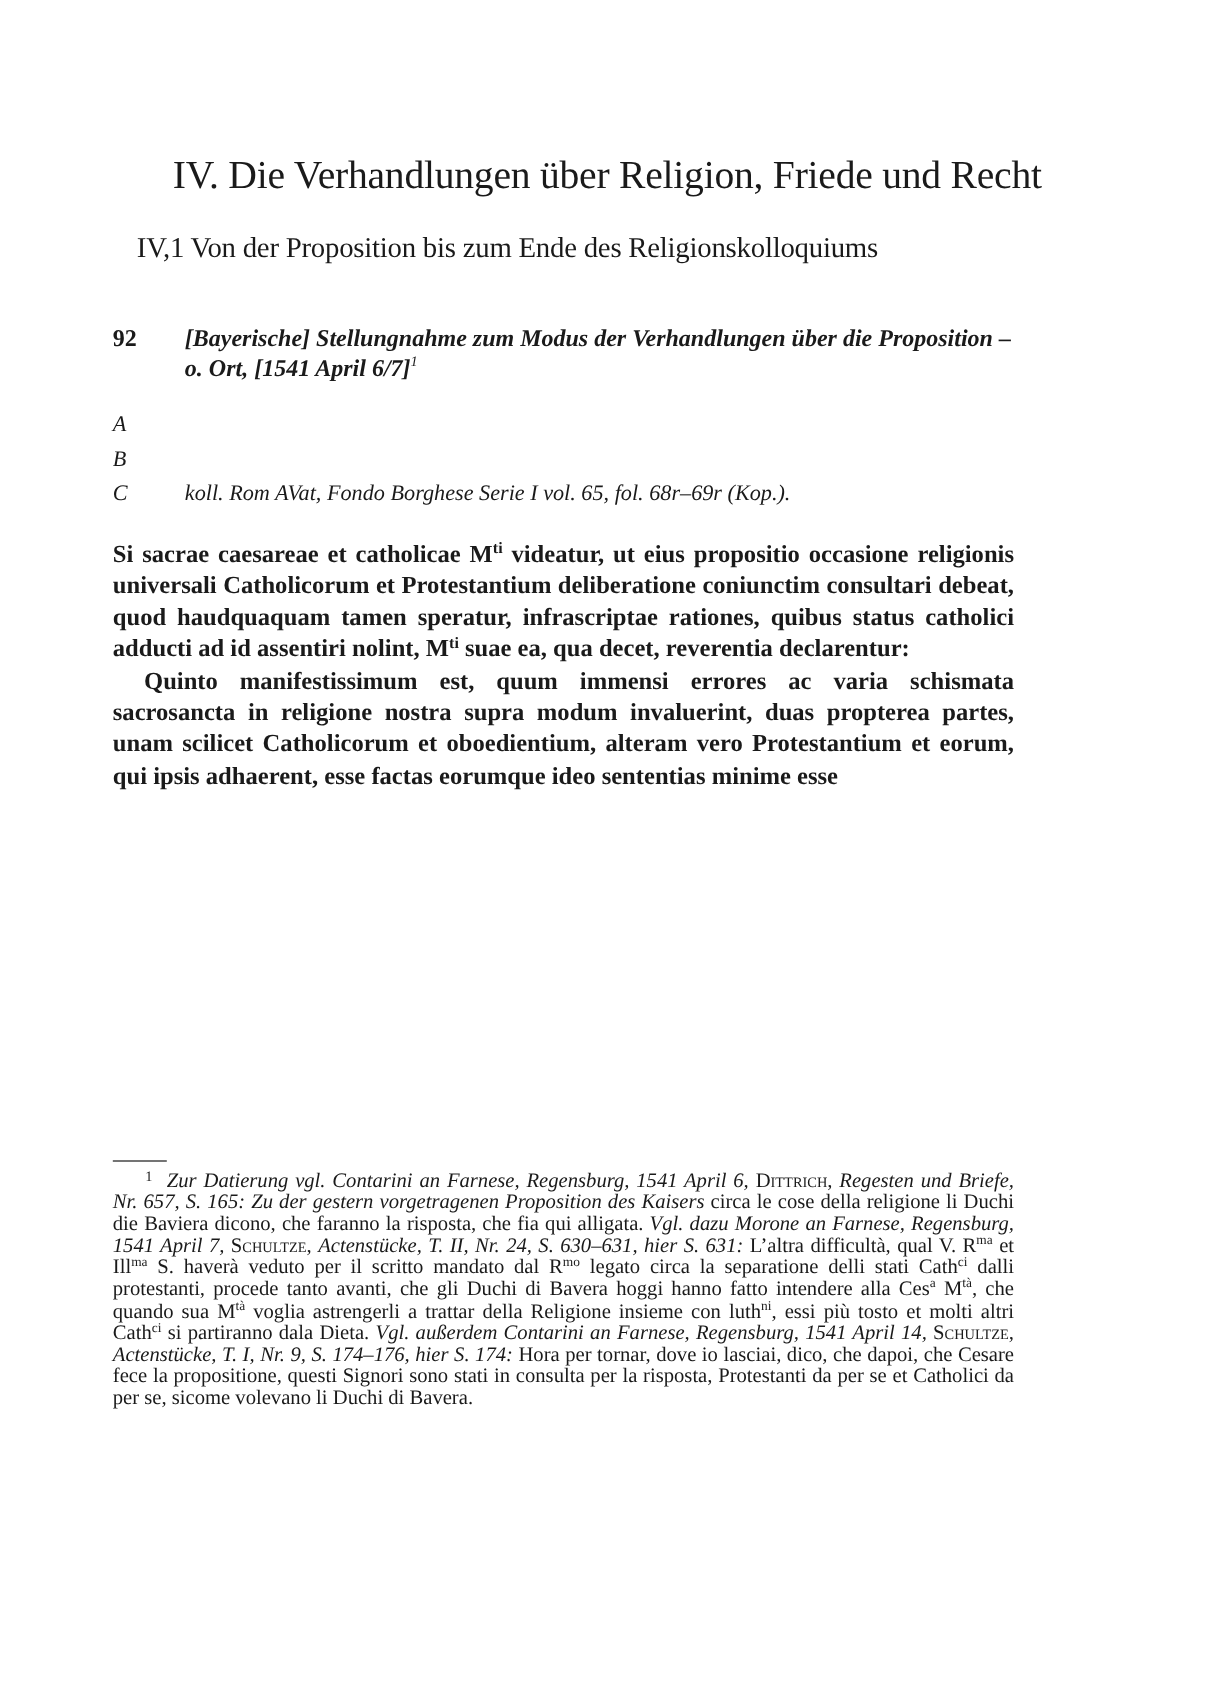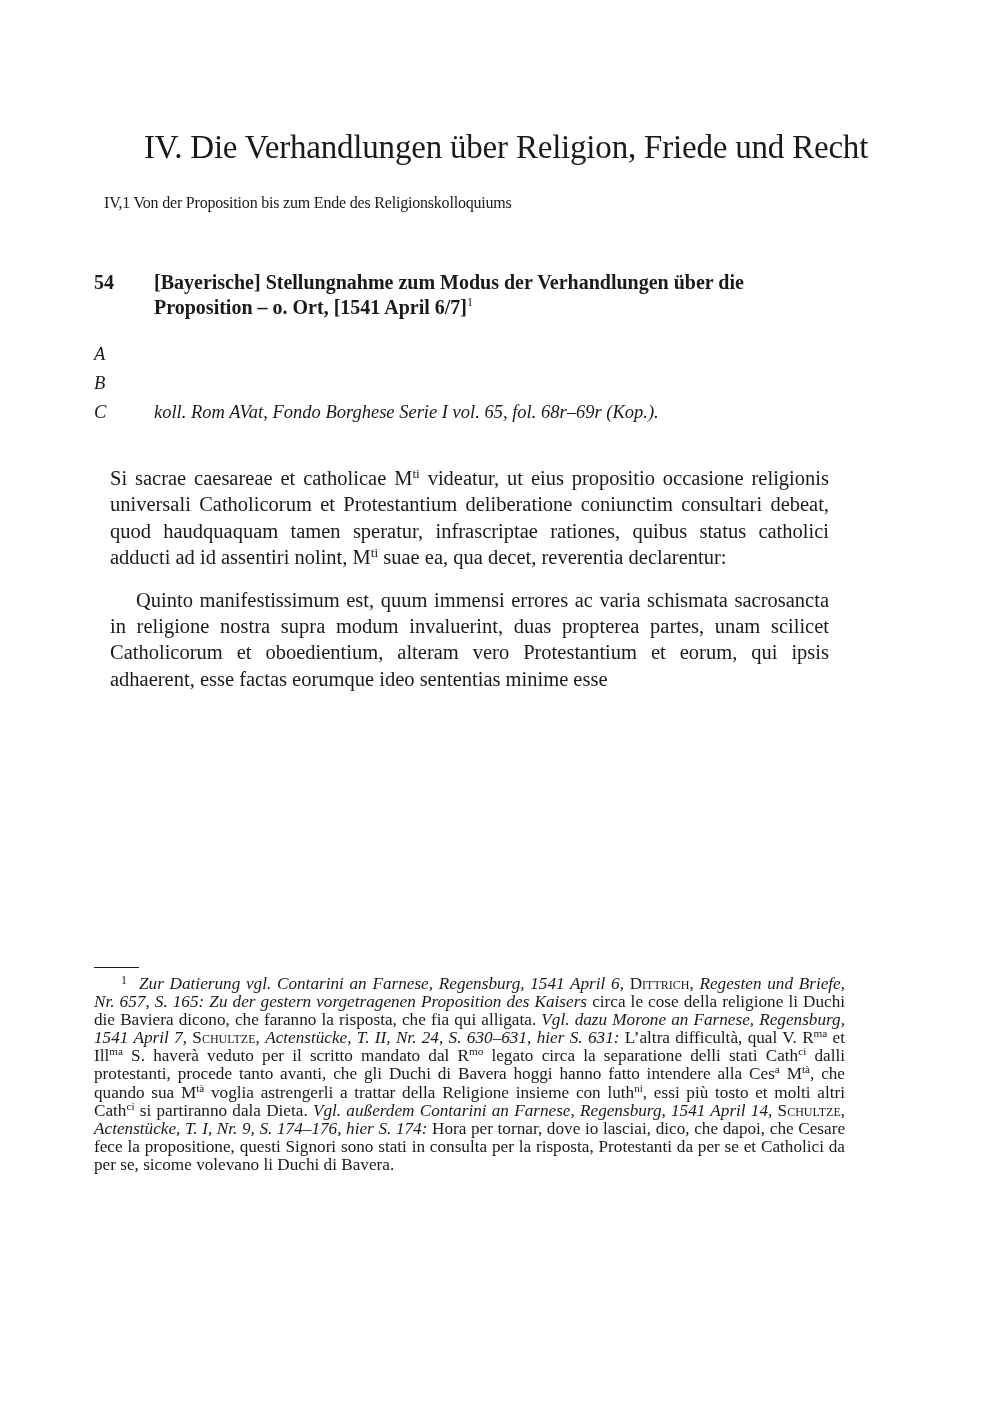--- a/index.html
+++ b/index.html
@@ -1,47 +1,47 @@
 <!DOCTYPE html>
 <html><head>
 <meta charset="utf-8">
 <style>
   html, body { margin: 0; padding: 0; background: #ffffff; }
   body { width: 1004px; height: 1418px; position: relative; overflow: hidden; color: #1a1a1a;
          font-family: "Liberation Serif", "DejaVu Serif", serif; }
   .page { position: absolute; left: 94px; top: 0; width: 751px; }
   .chapter-title { position: absolute; top: 114px; left: 50px; font-size: 33px; white-space: nowrap; letter-spacing: -0.2px; margin-top: 15px; }
-  .section-title { position: absolute; top: 194px; left: 10px; font-size: 16px; white-space: nowrap; letter-spacing: -0.2px; }
+  .section-title { position: absolute; top: 194px; left: 20px; font-size: 24px; white-space: nowrap; letter-spacing: -0.2px; }
   .doc-head { position: absolute; top: 270px; left: 0; width: 751px; font-weight: bold; font-size: 20px; line-height: 25px; }
   .doc-num { position: absolute; left: 0; top: 0; }
-  .doc-title { margin-left: 60px; }
+  .doc-title { margin-left: 60px; font-style: italic; }
   .doc-title sup { font-size: 12px; font-weight: normal; vertical-align: 8px; line-height: 0; }
   .sources { position: absolute; top: 340px; left: 0; width: 751px; font-style: italic; font-size: 18.5px; line-height: 29px; }
   .src-row { display: flex; }
   .src-sig { width: 60px; flex: none; }
   .body { position: absolute; top: 449px; left: 0; width: 751px; font-size: 20.5px; line-height: 26.4px; text-align: justify; }
-  .body p { margin: 16px; }
+  .body p { margin: 0; font-weight: bold; }
   .body p.ind { text-indent: 26px; }
   .body sup, .fn sup { font-size: 0.65em; vertical-align: 0.55em; line-height: 0; }
   .fn-rule { position: absolute; top: 967px; left: 0; width: 45px; height: 1px; background: #1a1a1a; }
   .fn { position: absolute; top: 975px; left: 0; width: 751px; font-size: 17.2px; line-height: 18.1px; text-align: justify; }
   .fn p { margin: 0; text-indent: 27px; }
   .fn .fnmark { font-size: 0.7em; vertical-align: 0.45em; line-height: 0; margin-right: 12px; font-style: normal; }
   .fn i { }
   .sc { font-variant: small-caps; }
 </style>
 </head>
 <body>
 
 <div class="page">
   <div class="chapter-title">IV. Die Verhandlungen über Religion, Friede und Recht</div>
   <div class="section-title">IV,1 Von der Proposition bis zum Ende des Religionskolloquiums</div>
 
   <div class="doc-head">
-    <span class="doc-num">54</span>
+    <span class="doc-num">92</span>
     <div class="doc-title"><span>[Bayerische] Stellungnahme zum Modus der Verhandlungen über die Proposition – o. Ort, [1541 April 6/7]</span><sup>1</sup></div>
   </div>
 
   <div class="sources">
     <div class="src-row">
         <span class="src-sig">A</span>
       </div>
     <div class="src-row">
         <span class="src-sig">B</span>
       </div>

